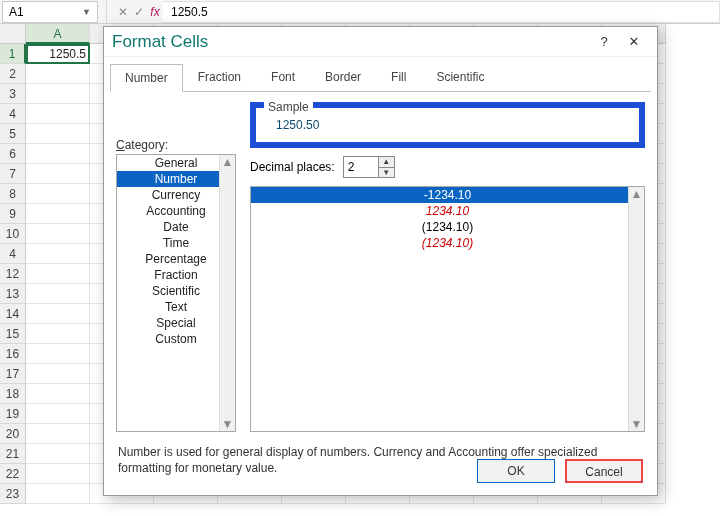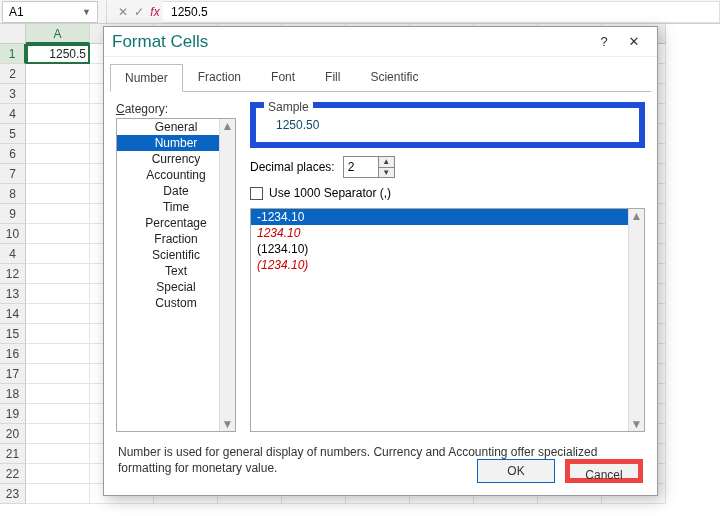--- a/index.html
+++ b/index.html
@@ -33,47 +33,47 @@
   
   .dialog { position: absolute; left: 103px; top: 26px; width: 555px; height: 470px; background: #fff; border: 1px solid #999; box-shadow: 4px 4px 14px rgba(0,0,0,0.25); }
   .titlebar { height: 30px; display: flex; align-items: center; padding: 0 8px; border-bottom: 1px solid #eee; }
   .titlebar .title { flex: 1; color: #0f766e; font-size: 17px; }
   .titlebar .tbtn { width: 30px; text-align: center; color: #333; font-size: 13px; }
   .tabs { display: flex; padding: 6px 6px 0 6px; gap: 0; }
   .tab { padding: 6px 14px; border: 1px solid transparent; border-bottom: none; color: #444; }
   .tab.active { border: 1px solid #bdbdbd; border-bottom: 1px solid #fff; background: #fff; position: relative; top: 1px; }
   .tabline { border-bottom: 1px solid #bdbdbd; margin: 0 6px; }
   .body { display: flex; padding: 10px 12px 0 12px; gap: 14px; height: 340px; }
-  .left { width: 120px; display: flex; flex-direction: column; }
+  .left { width: 120px; display: flex; flex-direction: column; margin-top: 36px; }
   .lbl { color: #333; margin-bottom: 2px; }
   .lbl .ul { text-decoration: underline; }
   .catlist { flex: 1; border: 1px solid #a9a9a9; background: #fff; position: relative; text-align: center; }
   .catlist .scroll { position: absolute; right: 0; top: 0; bottom: 0; width: 16px; background: #f0f0f0; border-left: 1px solid #dcdcdc; display: flex; flex-direction: column; justify-content: space-between; align-items: center; color: #888; font-size: 9px; }
   .catitem { padding: 1px 4px; color: #222; }
   .catitem.sel { background: #0a64c2; color: #fff; }
   .right { flex: 1; display: flex; flex-direction: column; gap: 8px; }
   .samplebox { border: 6px solid #1d4ed8; padding: 6px 8px 10px 16px; position: relative; }
   .samplebox .leg { position: absolute; top: -8px; left: 8px; background: #fff; padding: 0 4px; color: #444; }
   .samplebox .val { padding: 4px 4px 0 4px; color: #0c4a6e; }
   .row { display: flex; align-items: center; gap: 8px; }
   .spin { display: inline-flex; border: 1px solid #888; }
   .spin input { width: 34px; border: none; padding: 2px 4px; outline: none; text-align: left; }
   .spinbtns { display: flex; flex-direction: column; width: 16px; border-left: 1px solid #888; }
   .spinbtns span { height: 10px; font-size: 8px; text-align: center; line-height: 10px; color: #444; background: #efefef; }
   .spinbtns span + span { border-top: 1px solid #888; }
   .chk { display: inline-flex; align-items: center; gap: 6px; }
   .chkbox { width: 13px; height: 13px; border: 1px solid #555; background: #fff; }
-  .neglist { flex: 1; border: 1px solid #a9a9a9; background: #fff; position: relative; }
+  .neglist { flex: 1; border: 1px solid #a9a9a9; background: #fff; position: relative; text-align: center; }
   .neglist .scroll { position: absolute; right: 0; top: 0; bottom: 0; width: 16px; background: #f0f0f0; border-left: 1px solid #dcdcdc; display: flex; flex-direction: column; justify-content: space-between; align-items: center; color: #888; font-size: 9px; }
   .negitem { padding: 1px 6px; }
   .negitem.sel { background: #0a64c2; color: #fff; }
   .negitem.red { color: #cc0000; font-style: italic; }
   .desc { padding: 12px 14px 0 14px; color: #333; font-size: 12px; line-height: 1.35; }
   .dlgbtns { position: absolute; right: 14px; bottom: 12px; display: flex; gap: 10px; }
-  .btn { width: 78px; height: 24px; background: #f2f2f2; border: 5px solid #ef4444; text-align: center; line-height: 22px; color: #333; }
+  .btn { width: 78px; height: 24px; background: #f2f2f2; border: 2px solid #ef4444; text-align: center; line-height: 22px; color: #333; }
   .btn.primary { border: 1px solid #0a64c2; }
 </style>
 </head>
 <body>
 
 <div class="topbar">
   <div class="namebox">
     <span>A1</span>
     <span class="dd">▼</span>
   </div>
@@ -408,20 +408,21 @@
 <div class="dialog">
   <div class="titlebar">
     <span class="title">Format Cells</span>
     <span class="tbtn">?</span>
     <span class="tbtn">✕</span>
   </div>
   <div class="tabs">
       <div class="tab active">Number</div>
       <div class="tab">Fraction</div>
       <div class="tab">Font</div>
+      <div class="tab">Border</div>
       <div class="tab">Fill</div>
       <div class="tab">Scientific</div>
     </div>
   <div class="tabline"></div>
   <div class="body">
     <div class="left">
       <div class="lbl"><span class="ul">C</span><span>ategory:</span></div>
       <div class="catlist">
         <div class="catitem">General</div>
           <div class="catitem sel">Number</div>
@@ -449,24 +450,20 @@
       <div class="row">
         <span><span class="ul">D</span><span>ecimal places:</span></span>
         <span class="spin">
           <input value="2" style="">
           <span class="spinbtns">
               <span>▲</span>
               <span>▼</span>
             </span>
         </span>
       </div>
-      <div class="chk">
-        <span class="chkbox"></span>
-        <span><span class="ul">U</span><span>se 1000 Separator (,)</span></span>
-      </div>
       <div class="neglist">
         <div class="negitem sel">-1234.10</div>
           <div class="negitem red">1234.10</div>
           <div class="negitem">(1234.10)</div>
           <div class="negitem red">(1234.10)</div>
           <div class="scroll">
             <span>▲</span>
             <span>▼</span>
           </div>
       </div>

